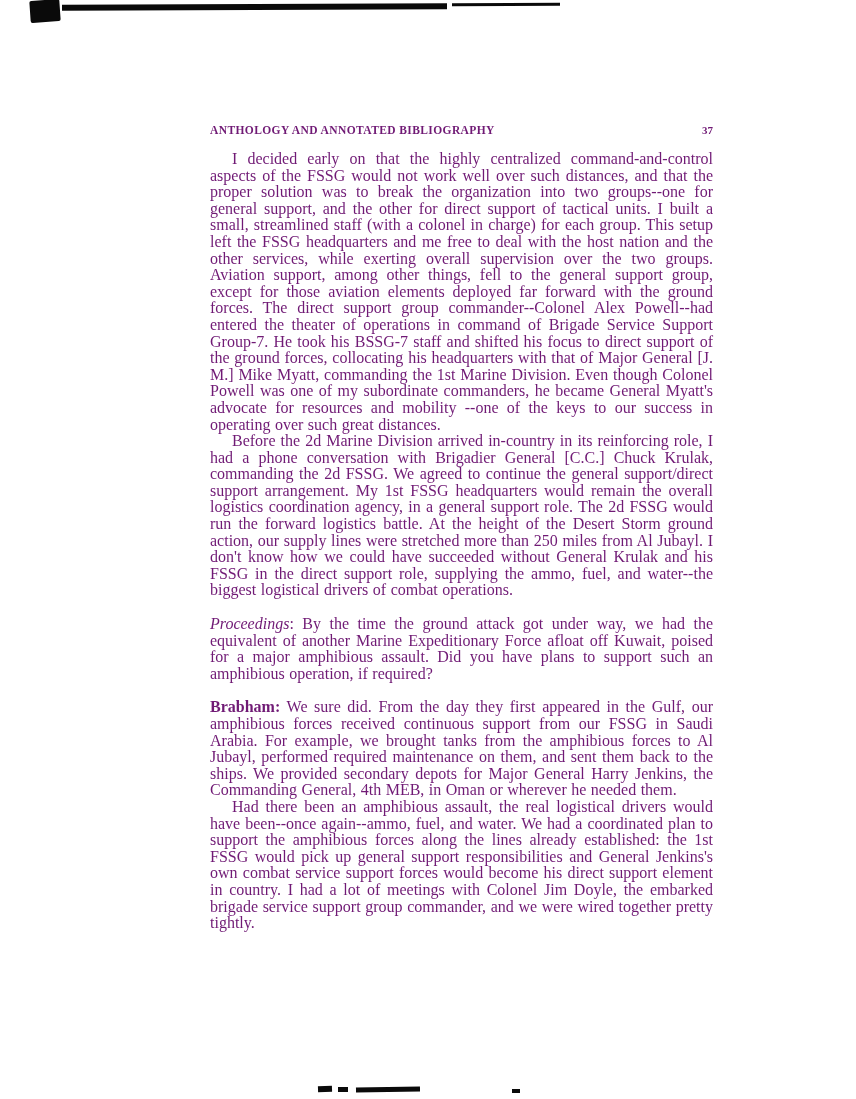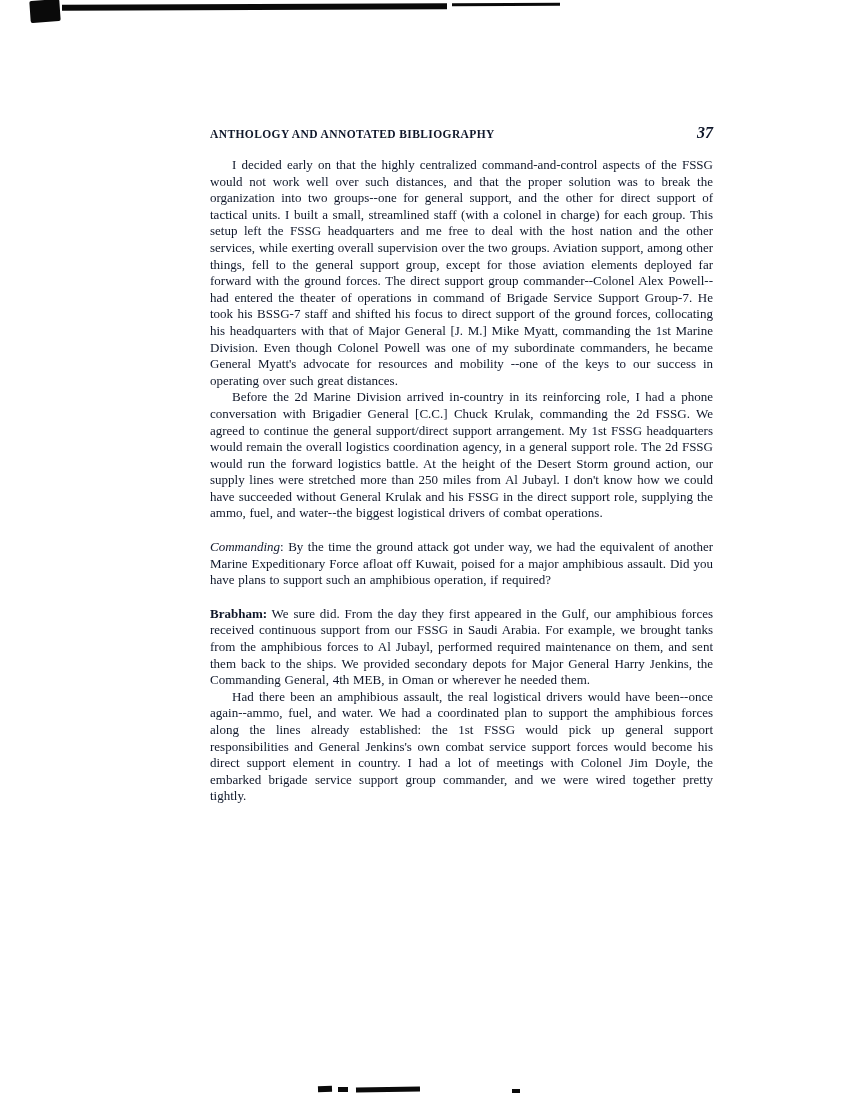--- a/index.html
+++ b/index.html
@@ -7,21 +7,21 @@
     padding: 0;
     background: #f4f4f2;
   }
   .page {
     position: relative;
     width: 856px;
     height: 1099px;
     background: #ffffff;
     overflow: hidden;
     font-family: "Liberation Serif", serif;
-    color: #0f172a;
+    color: #701a75;
   }
   
   .artifact {
     position: absolute;
     background: #0a0a0a;
   }
   .art-blob      { left: 30px;  top: 0;      width: 30px;  height: 22px; transform: rotate(-4deg); border-radius: 2px; }
   .art-line-1    { left: 62px;  top: 4px;    width: 385px; height: 6px;  transform: rotate(-0.2deg); }
   .art-line-2    { left: 452px; top: 3px;    width: 108px; height: 3px;  transform: rotate(-0.3deg); }
   .art-bottom-1  { left: 318px; top: 1086px; width: 14px;  height: 6px;  transform: rotate(-2deg); }
@@ -38,28 +38,27 @@
   .running-head {
     display: flex;
     justify-content: space-between;
     align-items: baseline;
     font-size: 11.5px;
     font-weight: bold;
     letter-spacing: 0.4px;
     margin-bottom: 15px;
   }
   .running-head .page-num {
-    font-size: 16px;
+    font-size: 11px;
     letter-spacing: 0;
-    font-style: italic;
   }
   .body-text p {
     margin: 0;
     text-align: justify;
-    font-size: 13px;
+    font-size: 16px;
     line-height: 16.6px;
     word-spacing: 0.5px;
   }
   .body-text p.indent { text-indent: 22px; }
   .body-text p.spaced { margin-top: 17px; }
   .lead-italic { font-style: italic; }
   .lead-bold   { font-weight: bold; margin-top: 40px; }
 </style>
 </head>
 <body>
@@ -80,21 +79,21 @@
       <span>ANTHOLOGY AND ANNOTATED BIBLIOGRAPHY</span>
       <span class="page-num">37</span>
     </div>
 
     <div class="body-text">
 
       <p class="indent"><span>I decided early on that the highly centralized command-and-control aspects of the FSSG would not work well over such distances, and that the proper solution was to break the organization into two groups--one for general support, and the other for direct support of tactical units. I built a small, streamlined staff (with a colonel in charge) for each group. This setup left the FSSG headquarters and me free to deal with the host nation and the other services, while exerting overall supervision over the two groups. Aviation support, among other things, fell to the general support group, except for those aviation elements deployed far forward with the ground forces. The direct support group commander--Colonel Alex Powell--had entered the theater of operations in command of Brigade Service Support Group-7. He took his BSSG-7 staff and shifted his focus to direct support of the ground forces, collocating his headquarters with that of Major General [J. M.] Mike Myatt, commanding the 1st Marine Division. Even though Colonel Powell was one of my subordinate commanders, he became General Myatt's advocate for resources and mobility --one of the keys to our success in operating over such great distances.</span></p>
 
       <p class="indent"><span>Before the 2d Marine Division arrived in-country in its reinforcing role, I had a phone conversation with Brigadier General [C.C.] Chuck Krulak, commanding the 2d FSSG. We agreed to continue the general support/direct support arrangement. My 1st FSSG headquarters would remain the overall logistics coordination agency, in a general support role. The 2d FSSG would run the forward logistics battle. At the height of the Desert Storm ground action, our supply lines were stretched more than 250 miles from Al Jubayl. I don't know how we could have succeeded without General Krulak and his FSSG in the direct support role, supplying the ammo, fuel, and water--the biggest logistical drivers of combat operations.</span></p>
 
-      <p class="spaced"><span class="lead-italic">Commanding</span><span>: By the time the ground attack got under way, we had the equivalent of another Marine Expeditionary Force afloat off Kuwait, poised for a major amphibious assault. Did you have plans to support such an amphibious operation, if required?</span></p>
+      <p class="spaced"><span class="lead-italic">Proceedings</span><span>: By the time the ground attack got under way, we had the equivalent of another Marine Expeditionary Force afloat off Kuwait, poised for a major amphibious assault. Did you have plans to support such an amphibious operation, if required?</span></p>
 
       <p class="spaced"><span class="lead-bold">Brabham:</span><span> We sure did. From the day they first appeared in the Gulf, our amphibious forces received continuous support from our FSSG in Saudi Arabia. For example, we brought tanks from the amphibious forces to Al Jubayl, performed required maintenance on them, and sent them back to the ships. We provided secondary depots for Major General Harry Jenkins, the Commanding General, 4th MEB, in Oman or wherever he needed them.</span></p>
 
       <p class="indent"><span>Had there been an amphibious assault, the real logistical drivers would have been--once again--ammo, fuel, and water. We had a coordinated plan to support the amphibious forces along the lines already established: the 1st FSSG would pick up general support responsibilities and General Jenkins's own combat service support forces would become his direct support element in country. I had a lot of meetings with Colonel Jim Doyle, the embarked brigade service support group commander, and we were wired together pretty tightly.</span></p>
 
     </div>
   </div>
 </div>
 
 </body></html>

